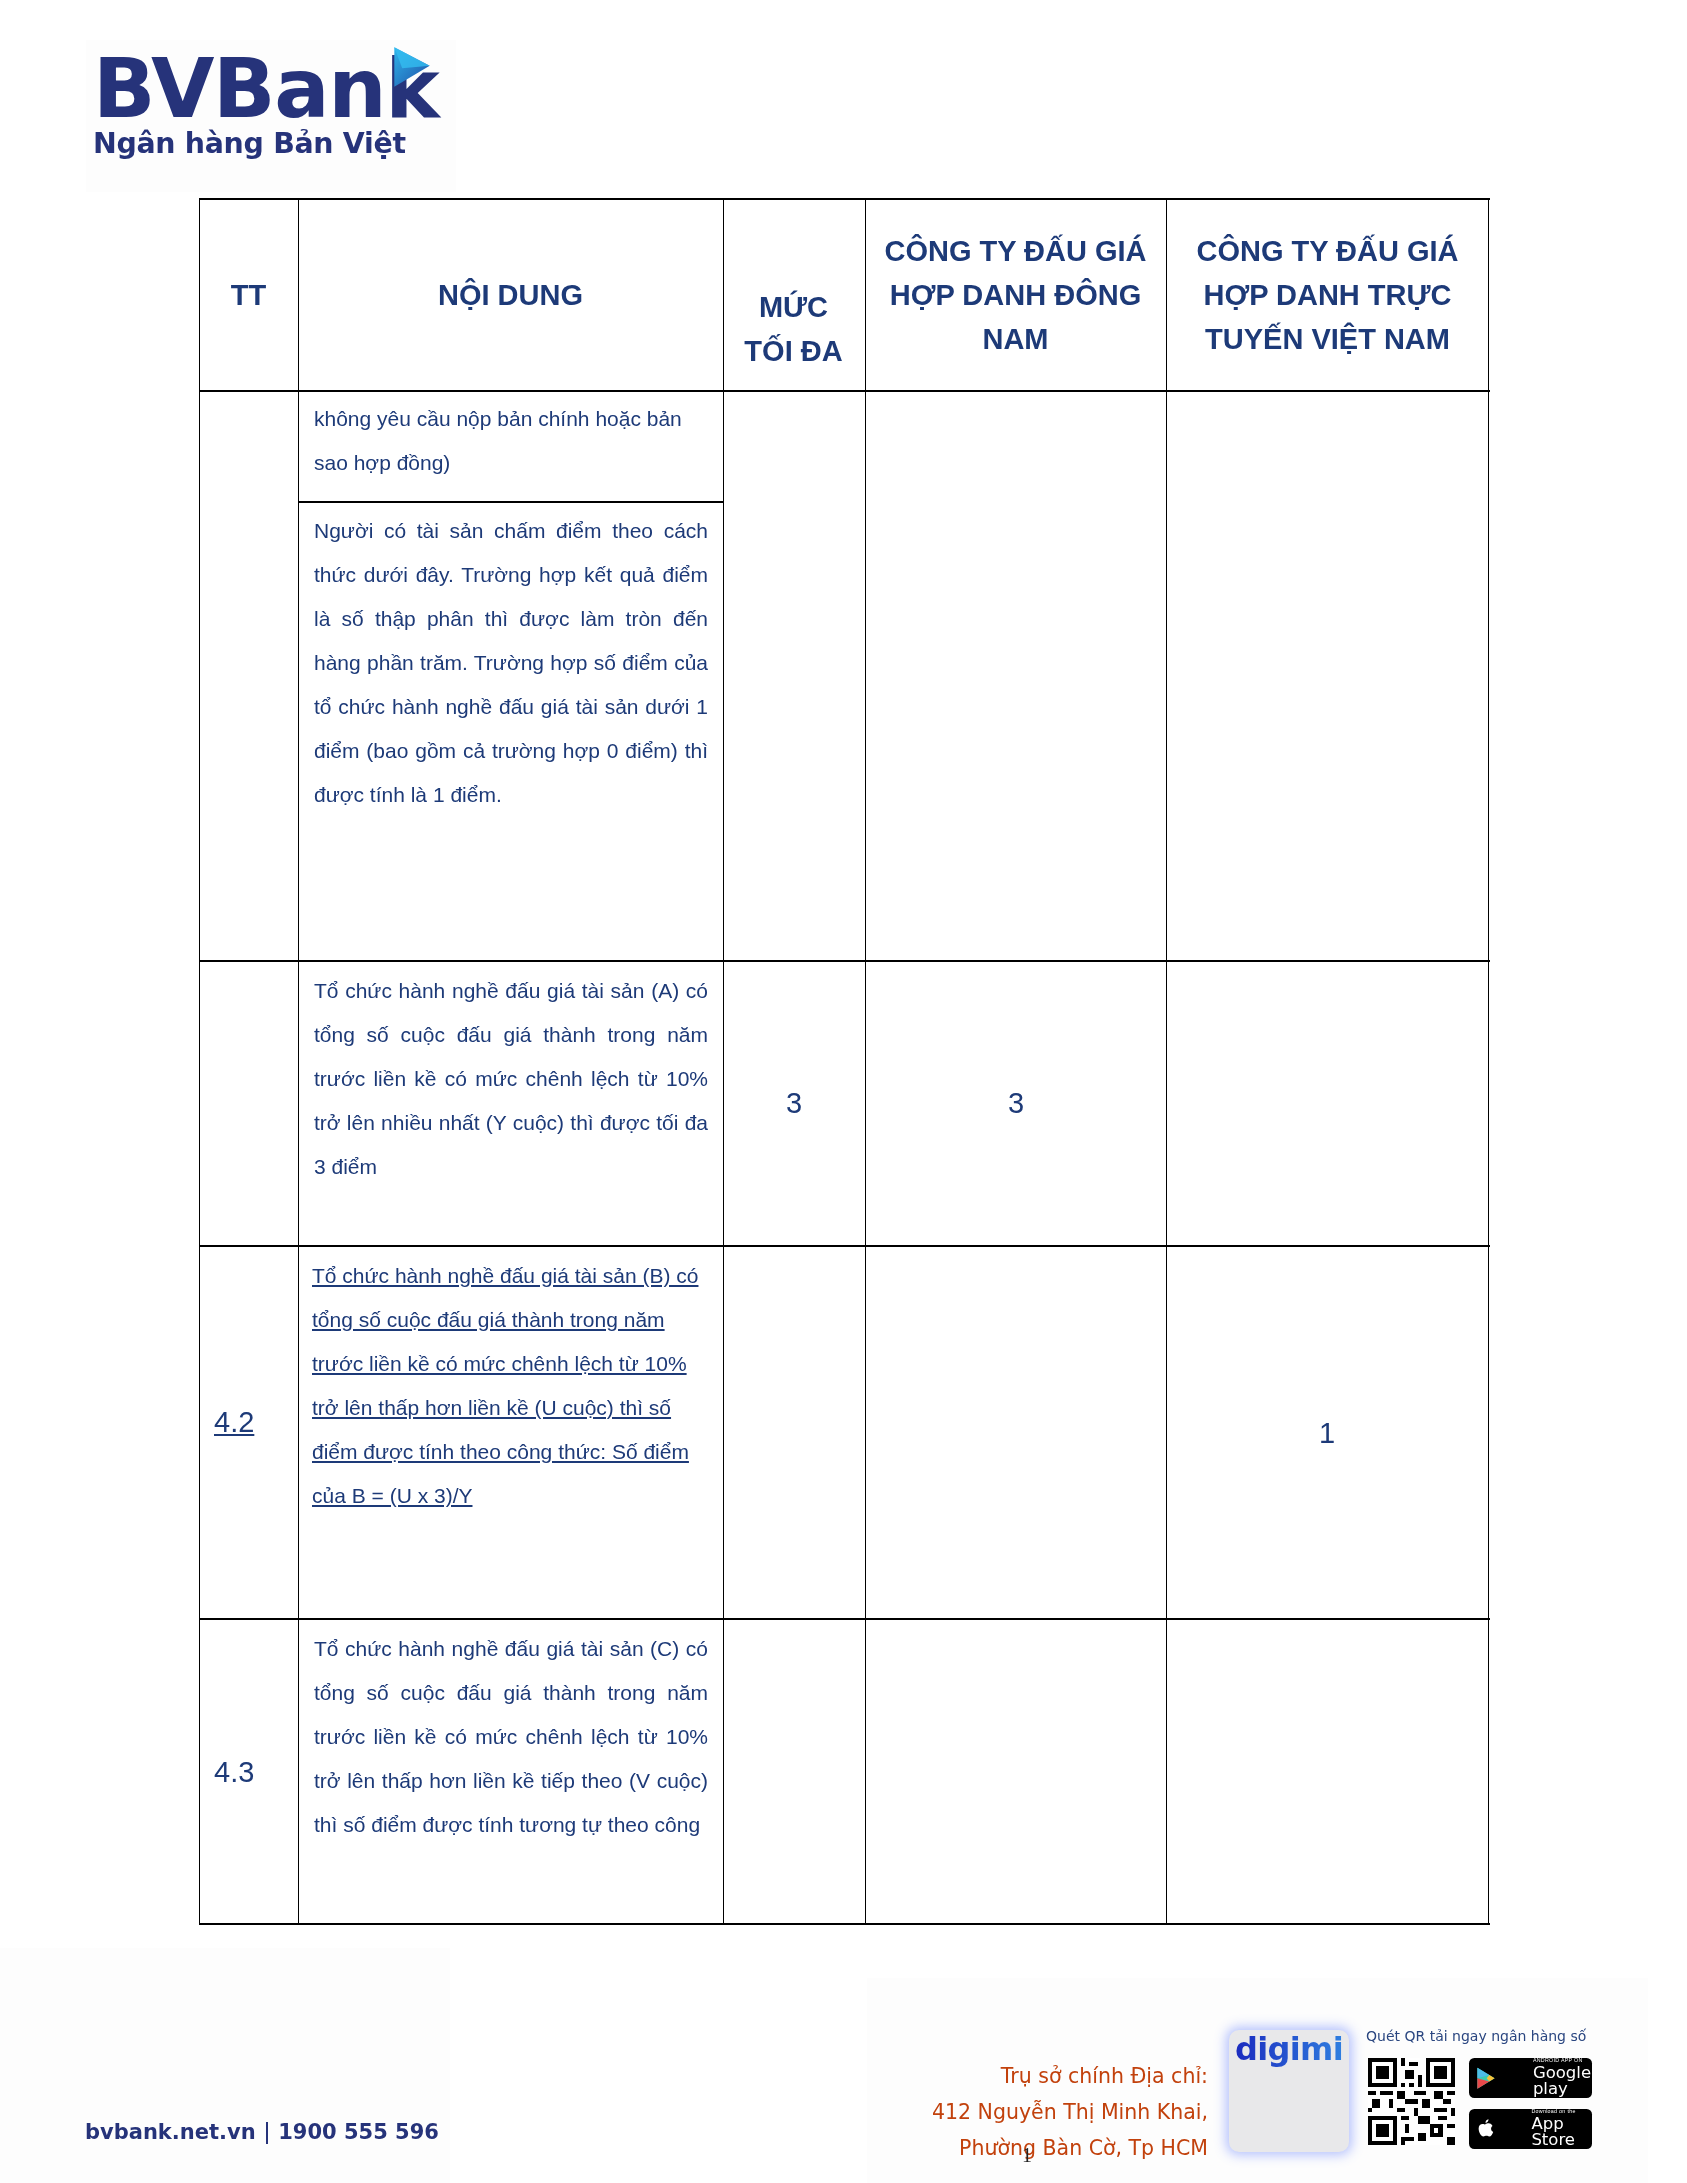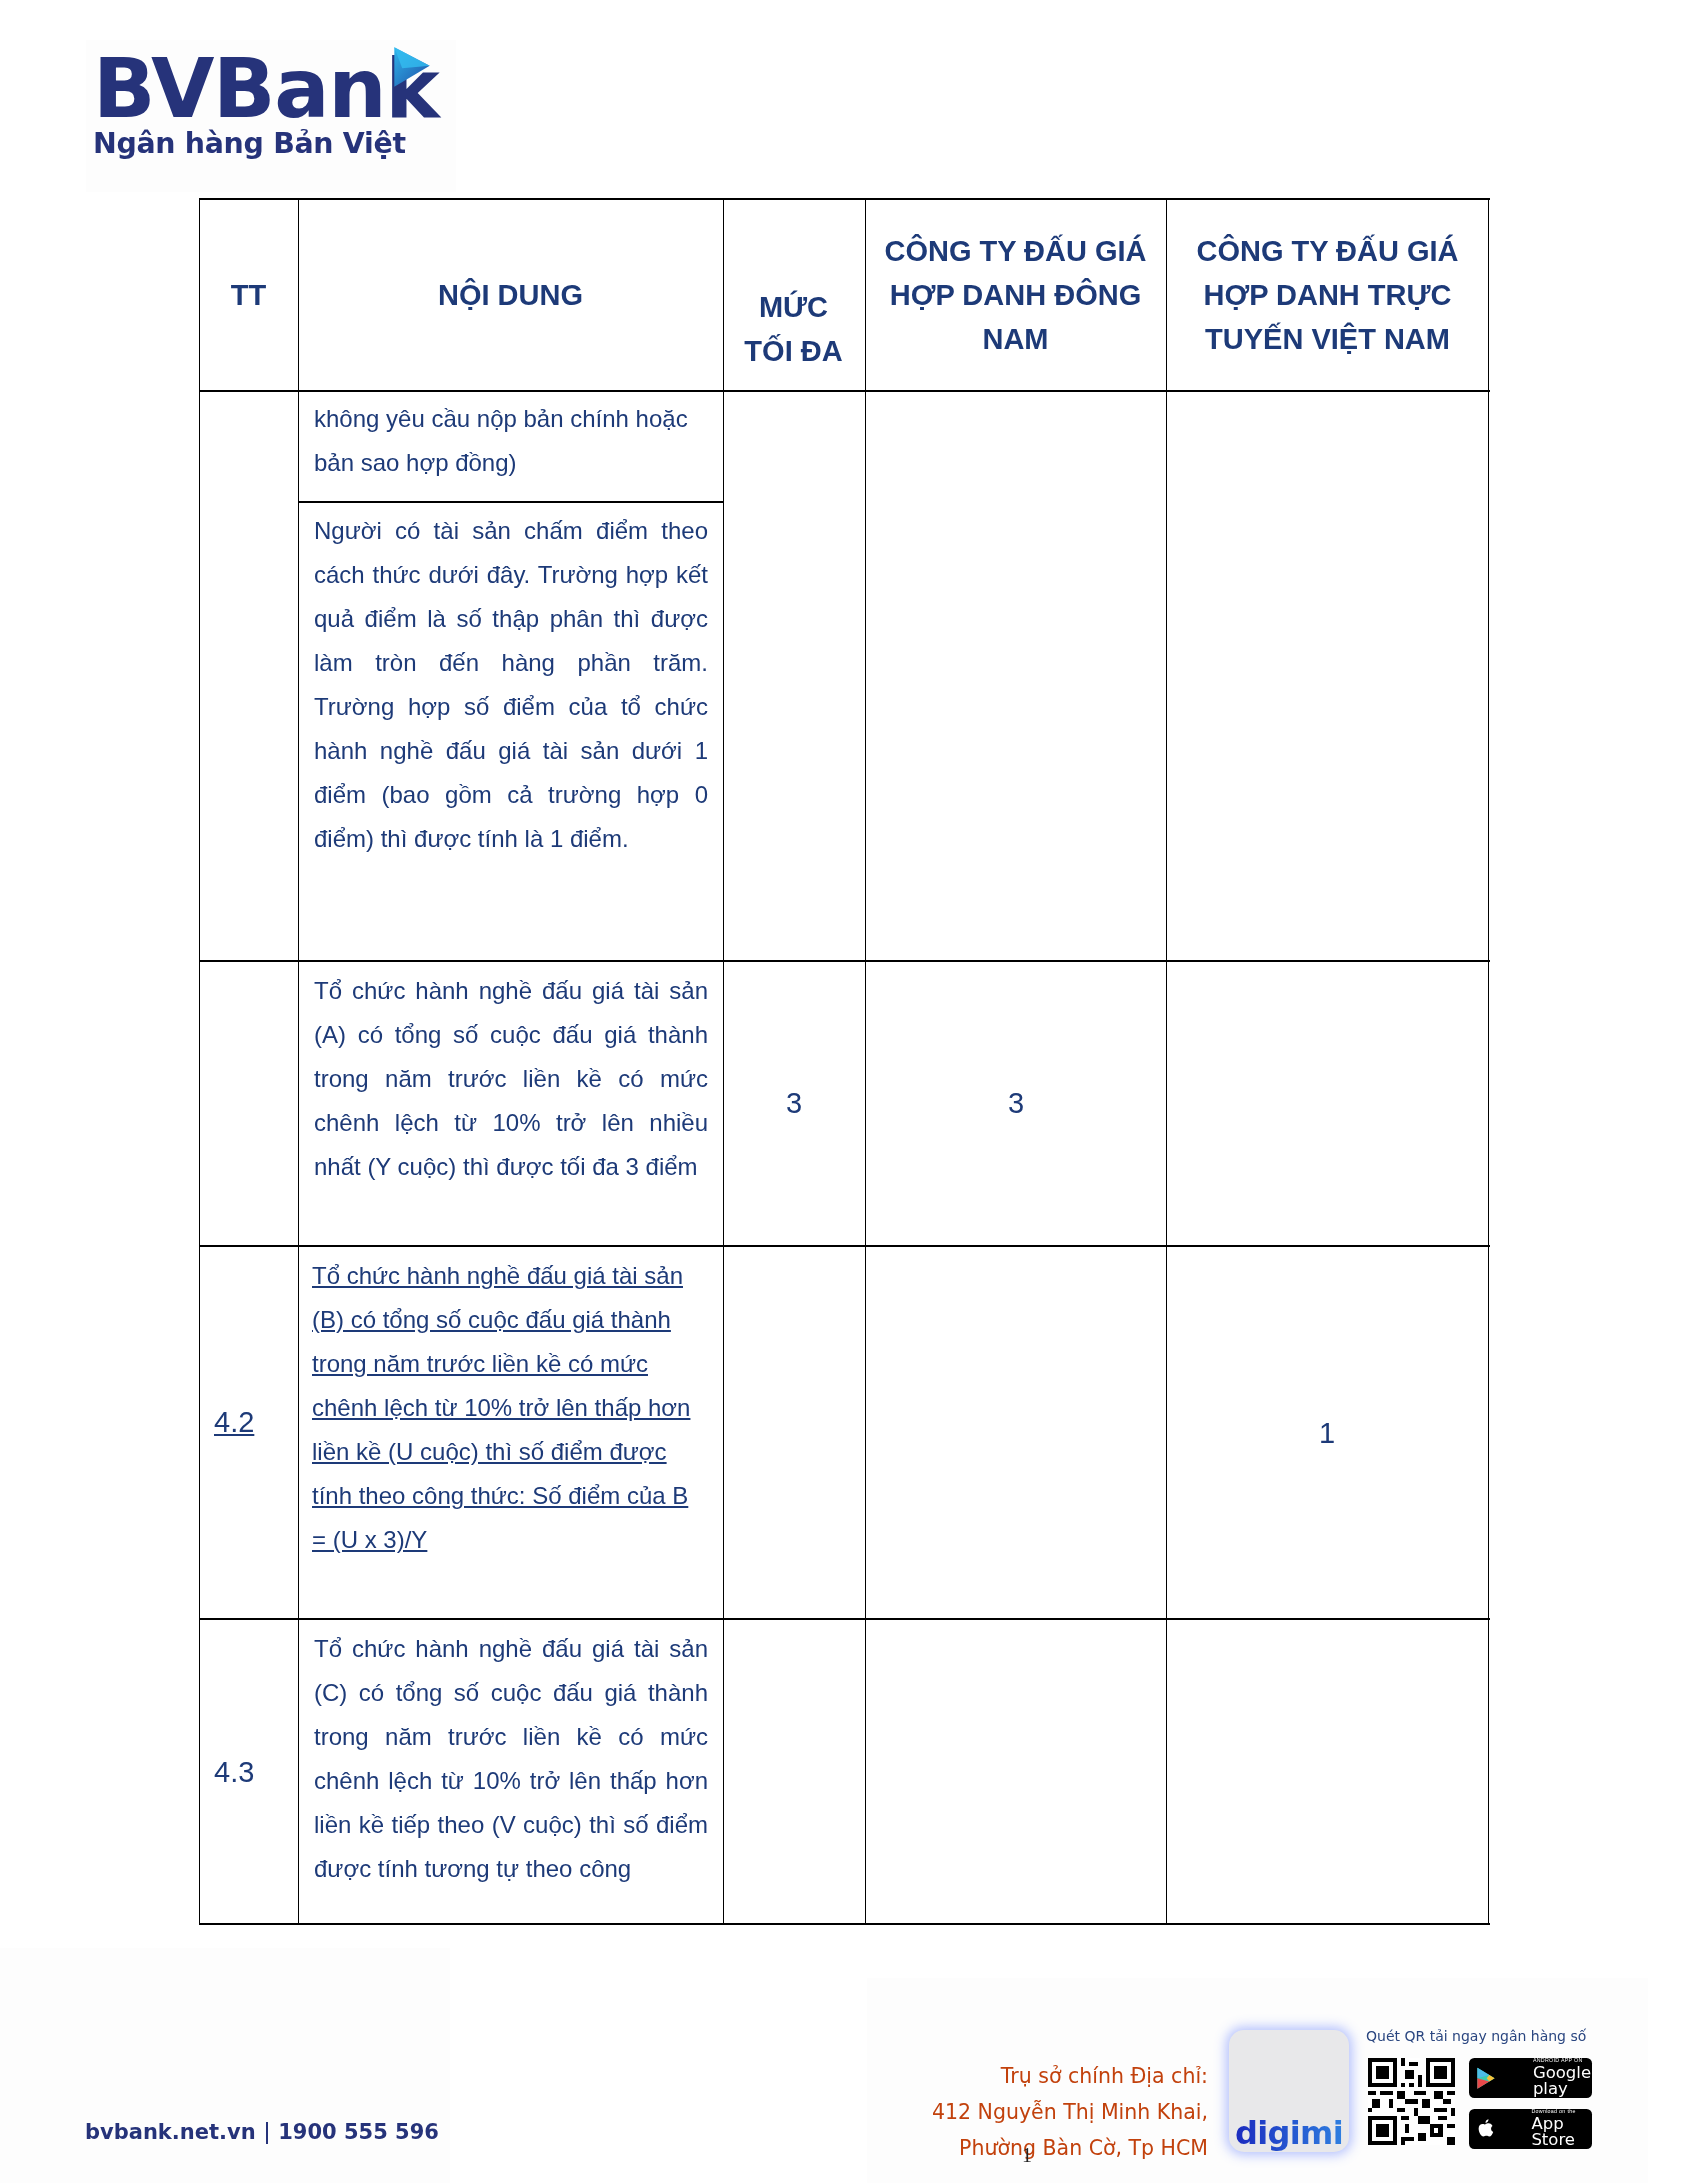--- a/index.html
+++ b/index.html
@@ -12,39 +12,39 @@
   .logo-word { left:93px; top:48px; font-family:"DejaVu Sans", sans-serif; font-weight:bold;
                font-size:82px; letter-spacing:-1.3px; color:#26337a; line-height:1; }
   .logo-arrow { left:393px; top:46px; width:38px; height:42px; }
   .logo-tag { left:93px; top:130px; font-family:"DejaVu Sans", sans-serif; font-weight:bold;
               font-size:28.4px; color:#26337a; line-height:1; letter-spacing:-0.3px; }
 
   
   .tbl { left:199px; top:199px; width:1291px; height:1726px; }
   .hl { position:absolute; height:0; border-top:2px solid #000; }
   .vl { position:absolute; width:0; border-left:1.3px solid #000; }
-  .cell-text { position:absolute; font-family:"Liberation Sans", sans-serif; font-size:24px;
+  .cell-text { position:absolute; font-family:"Liberation Sans", sans-serif; font-size:21px;
                line-height:44px; color:#1d3a78; }
   .head { font-weight:bold; text-align:center; font-size:29px; line-height:44px; display:flex;
           align-items:center; justify-content:center; }
   .body-para { text-align:justify; }
   .body-para.left { text-align:left; }
   .num { display:flex; align-items:center; justify-content:center; font-size:29px; }
   .tt { display:flex; align-items:center; justify-content:flex-start; padding-left:15px; box-sizing:border-box; font-size:29px; }
 
   
   .foot-left-bg { left:0; top:1948px; width:450px; height:235px; background:#fdfdfd; }
   .foot-right-bg { left:867px; top:1978px; width:781px; height:205px; background:#fdfdfd; }
   .foot-web { left:85px; top:2120px; font-family:"DejaVu Sans", sans-serif; font-weight:bold;
               font-size:21px; color:#26337a; white-space:nowrap; }
   .foot-web .sep { display:inline-block; width:1.3px; height:22.5px; background:#26337a; margin:0 10.6px; vertical-align:middle; }
   .foot-addr { right:479px; top:2058px; text-align:right; font-family:"DejaVu Sans", sans-serif;
                font-size:20.5px; line-height:36px; color:#c2410c; }
-  .digimi { left:1229px; top:2030px; width:120px; height:122px; border-radius:15px; background:#e8e8ea;
-            box-shadow:0 0 12px 2.6px rgba(90,120,255,0.45); display:flex; align-items:flex-end; justify-content:center; }
+  .digimi { left:1229px; top:2030px; width:120px; height:122px; border-radius:10px; background:#e8e8ea;
+            box-shadow:0 0 12px 2.6px rgba(90,120,255,0.45); display:flex; align-items:flex-start; justify-content:center; }
   .digimi span { font-family:"DejaVu Sans", sans-serif; font-weight:bold; font-size:32px; letter-spacing:-0.7px;
                  background:linear-gradient(90deg,#1b2bbf,#2f7fe0); -webkit-background-clip:text; color:transparent; }
   .qr-caption { left:1366px; top:2028px; font-family:"DejaVu Sans", sans-serif; font-size:14px; color:#2a4680; white-space:nowrap; }
   .qr { left:1368px; top:2058px; width:87px; height:87px; }
   .badge { position:absolute; left:1469px; width:123px; height:40px; background:#000; border-radius:5.3px;
            color:#fff; display:flex; align-items:center; box-sizing:border-box; padding-left:6.6px; }
   .badge .bicon { width:24px; height:26.5px; margin-right:5.3px; display:flex; align-items:center; justify-content:center; }
   .badge .btxt { display:flex; flex-direction:column; line-height:1;margin-left:32px; }
   .badge .small { font-size:5.3px; letter-spacing:0.3px; margin-bottom:1.3px; }
   .badge .big { font-size:16.5px; font-family:"DejaVu Sans", sans-serif; }

